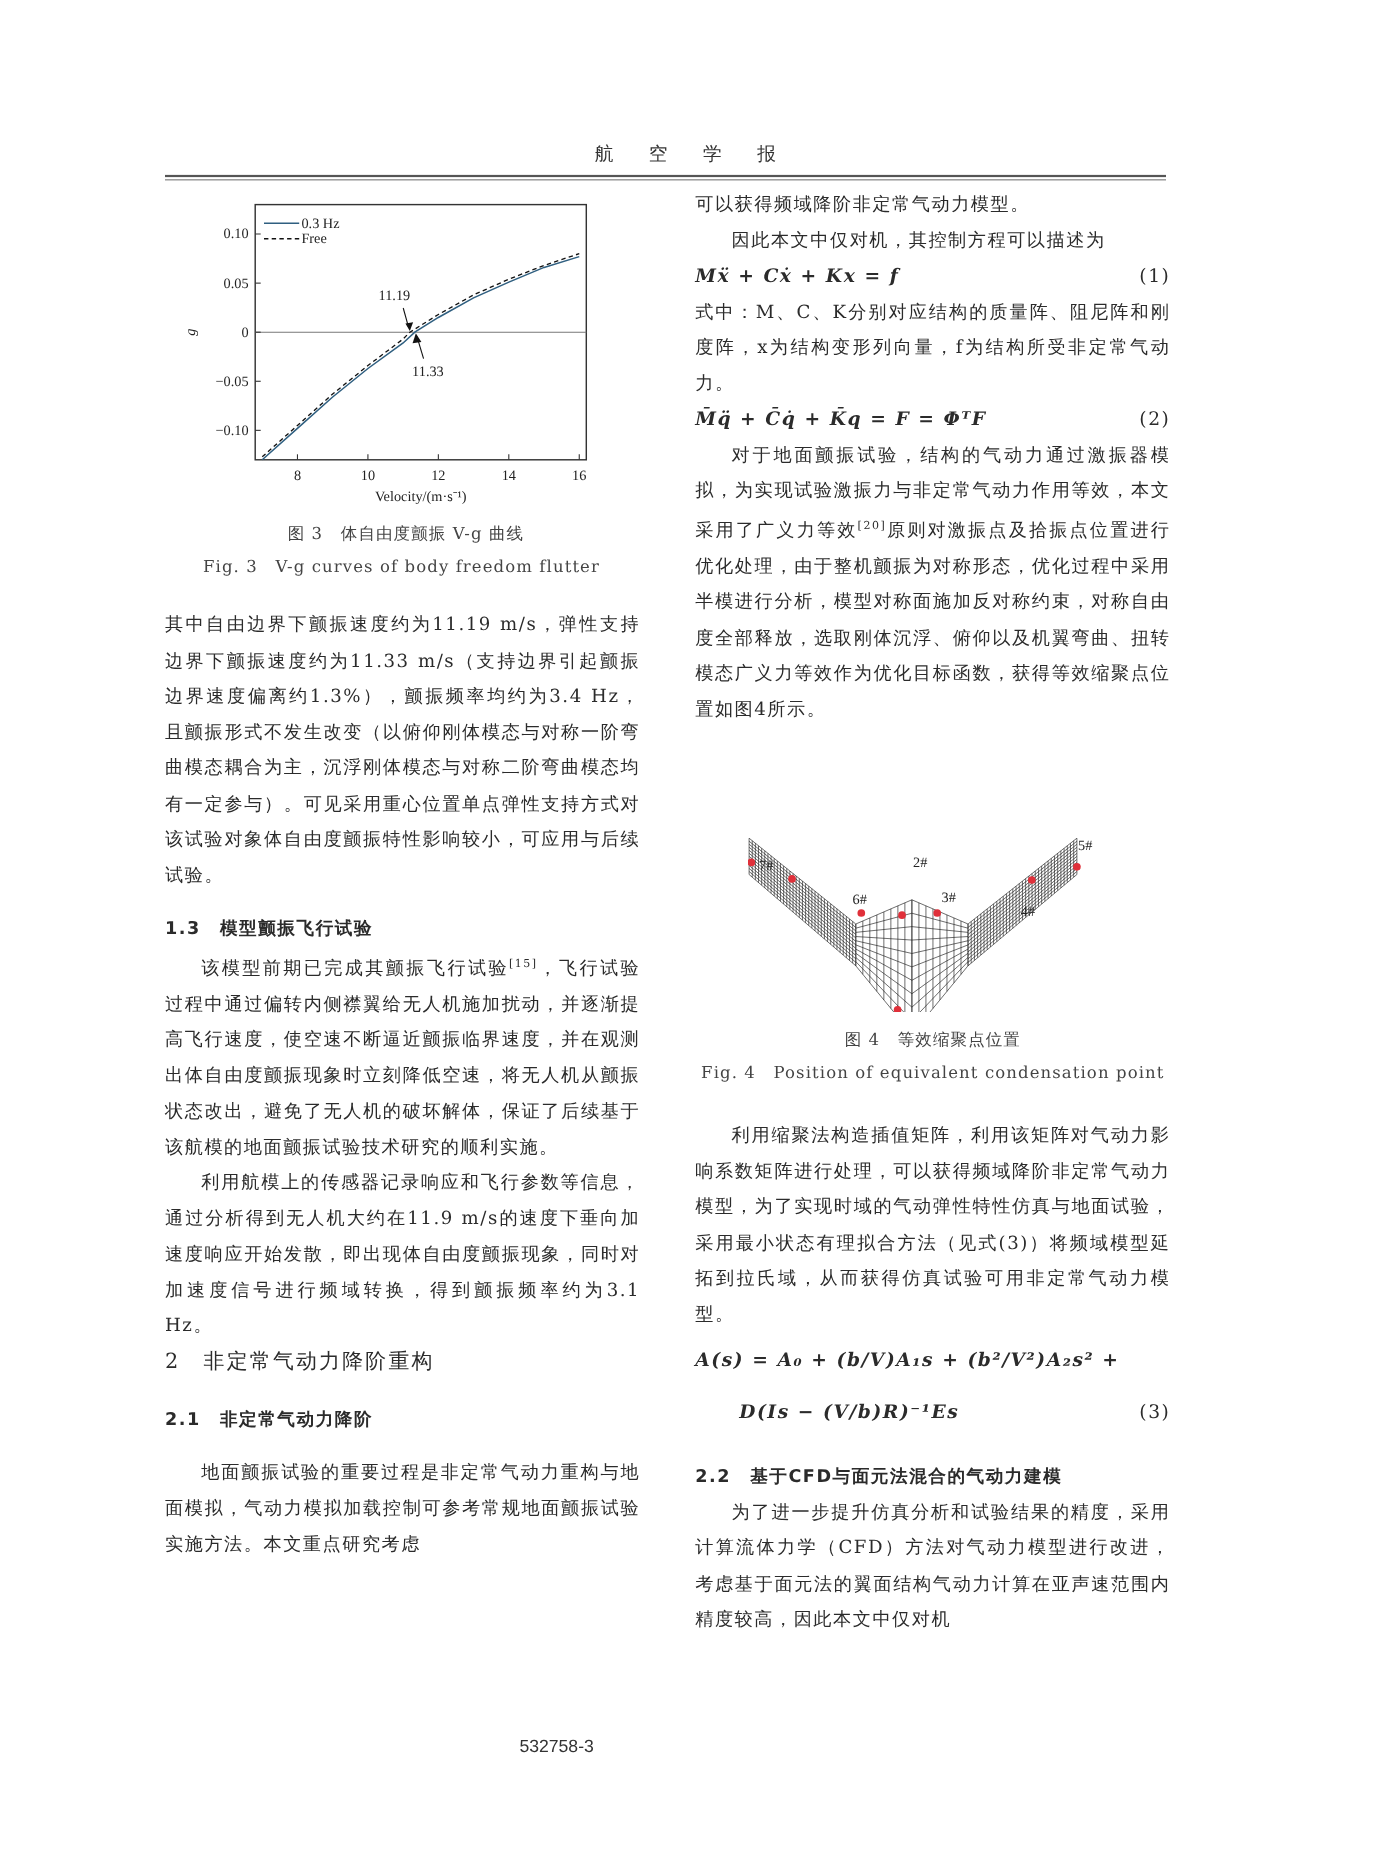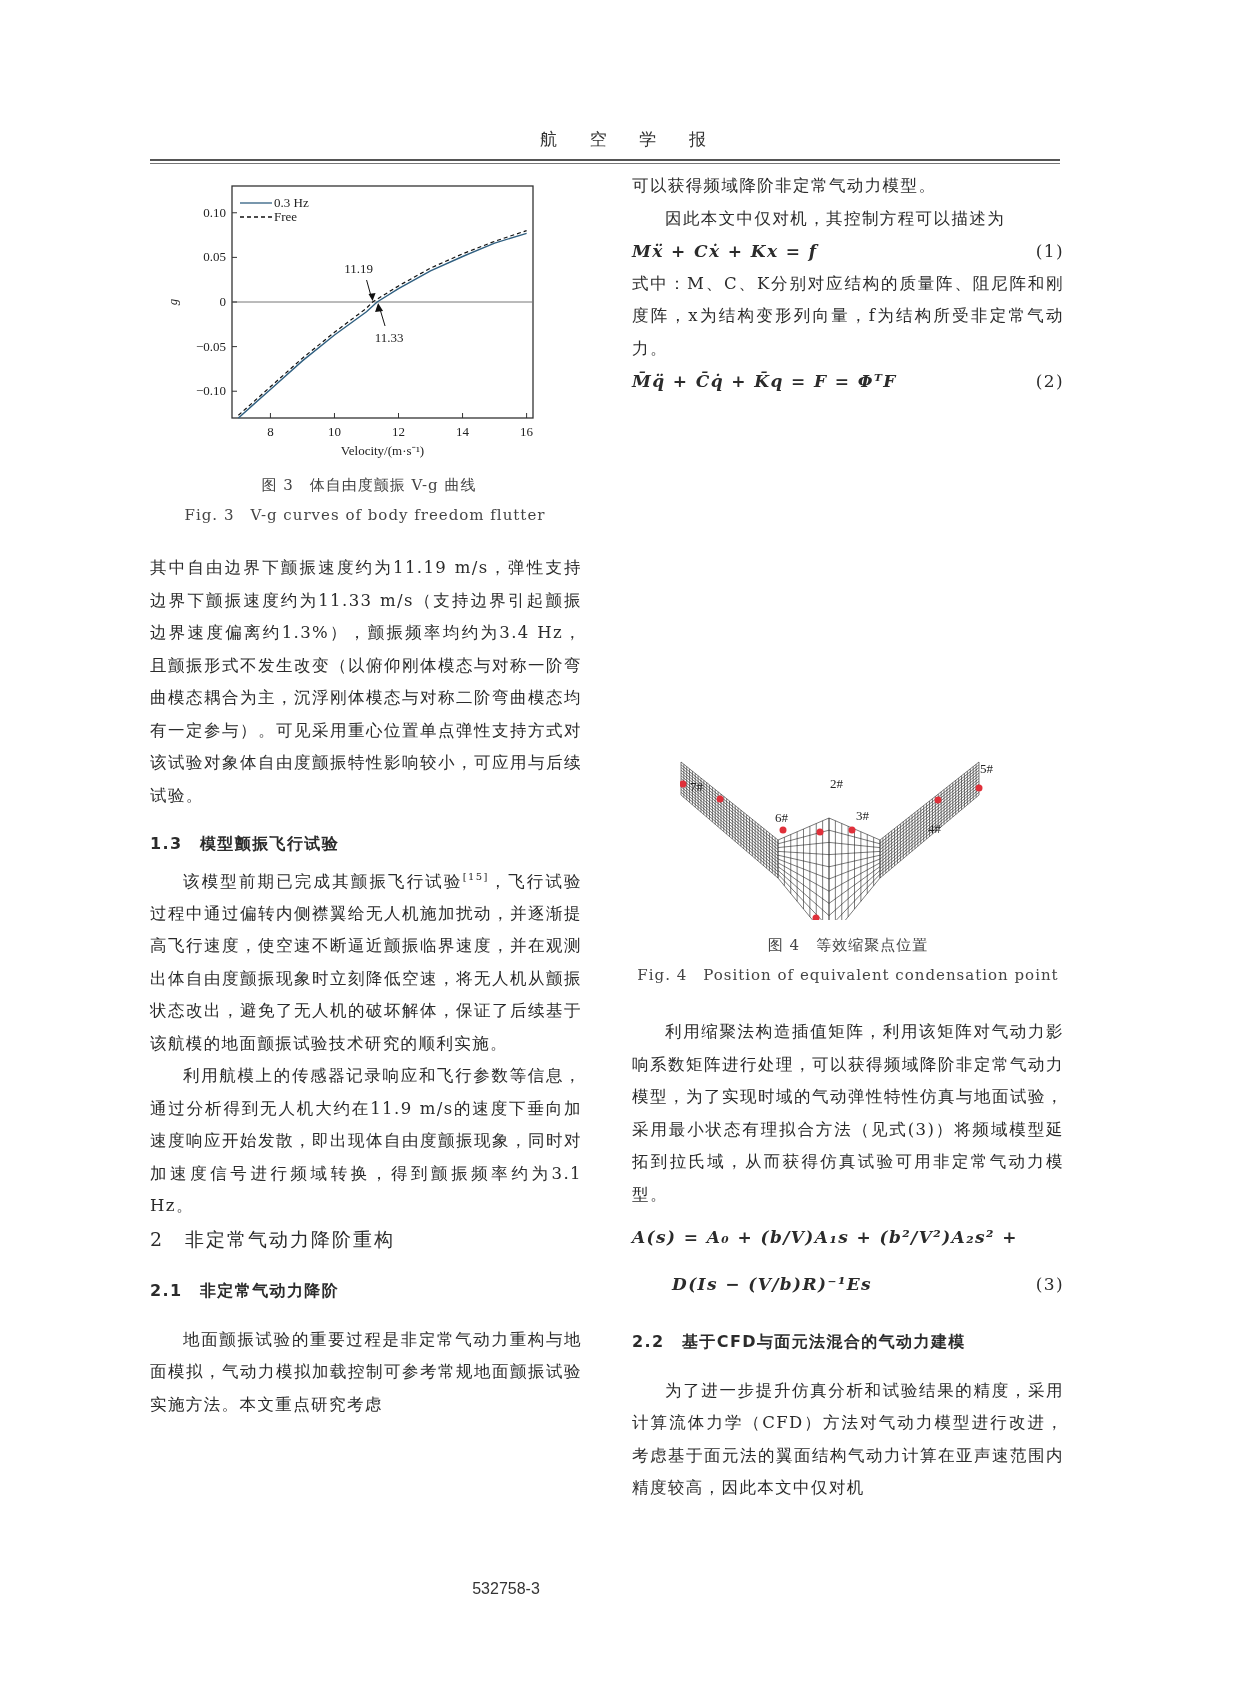--- a/index.html
+++ b/index.html
@@ -1,19 +1,19 @@
 <!DOCTYPE html>
 <html><head>
 <meta charset="utf-8">
 <style>
   html, body { margin:0; padding:0; background:#fff; }
   body { width:1260px; height:1682px; position:relative; overflow:hidden;
          font-family:"DejaVu Serif", "Liberation Serif", serif; color:#2b2b2b; }
   .header-title { position:absolute; left:0; width:1260px; top:128px; text-align:center;
-         font-family:Liberation Sans, sans-serif; font-size:17px; letter-spacing:14px; color:#333; }
+         font-family:Liberation Serif, serif; font-size:17px; letter-spacing:14px; color:#333; }
   .rule1 { position:absolute; left:150px; width:910px; top:159px; height:2px; background:#555; }
   .rule2 { position:absolute; left:150px; width:910px; top:163px; height:1px; background:#777; }
   .col { position:absolute; width:432px; font-size:16.5px; line-height:32.5px; letter-spacing:1.4px; }
   .col p { margin:0; text-align:justify; }
   .indent { text-indent:2em; }
   .left { left:150px; }
   .right { left:632px; }
   .h2 { font-family:"DejaVu Sans", sans-serif; font-weight:bold; font-size:16px; margin:0; }
   .h1 { font-size:19px; margin:0; letter-spacing:2px; }
   .eq { position:relative; font-weight:bold; font-style:italic; font-size:17px; }
@@ -83,20 +83,21 @@
   <p class="h2" style="margin-bottom:16px">2.1　非定常气动力降阶</p>
   <p class="indent">地面颤振试验的重要过程是非定常气动力重构与地面模拟，气动力模拟加载控制可参考常规地面颤振试验实施方法。本文重点研究考虑</p>
 </div>
 
 <div class="col right" style="top:170px">
   <p>可以获得频域降阶非定常气动力模型。</p>
   <p class="indent">因此本文中仅对机，其控制方程可以描述为</p>
   <div class="eq"><span>Mẍ + Cẋ + Kx = f</span><span class="num">(1)</span></div>
   <p>式中：M、C、K分别对应结构的质量阵、阻尼阵和刚度阵，x为结构变形列向量，f为结构所受非定常气动力。</p>
   <div class="eq"><span>M̄q̈ + C̄q̇ + K̄q = F = ΦᵀF</span><span class="num">(2)</span></div>
+  <p class="indent"><span>对于地面颤振试验，结构的气动力通过激振器模拟，为实现试验激振力与非定常气动力作用等效，本文采用了广义力等效</span><sup>[20]</sup><span>原则对激振点及拾振点位置进行优化处理，由于整机颤振为对称形态，优化过程中采用半模进行分析，模型对称面施加反对称约束，对称自由度全部释放，选取刚体沉浮、俯仰以及机翼弯曲、扭转模态广义力等效作为优化目标函数，获得等效缩聚点位置如图4所示。</span></p>
 </div>
 
 <svg id="wing" style="position:absolute;left:680px;top:760px" width="380" height="160">
   <g id="wing-g">
       <line x1="1" y1="2" x2="1" y2="35" stroke="#222" stroke-width="0.6"></line>
       <line x1="3.8529411764705883" y1="4.294117647058823" x2="3.8529411764705883" y2="37.44117647058823" stroke="#222" stroke-width="0.6"></line>
       <line x1="6.705882352941177" y1="6.588235294117647" x2="6.705882352941177" y2="39.88235294117647" stroke="#222" stroke-width="0.6"></line>
       <line x1="9.558823529411764" y1="8.882352941176471" x2="9.558823529411764" y2="42.32352941176471" stroke="#222" stroke-width="0.6"></line>
       <line x1="12.411764705882353" y1="11.176470588235293" x2="12.411764705882353" y2="44.76470588235294" stroke="#222" stroke-width="0.6"></line>
       <line x1="15.264705882352942" y1="13.470588235294118" x2="15.264705882352942" y2="47.205882352941174" stroke="#222" stroke-width="0.6"></line>
@@ -248,17 +249,17 @@
       <text x="-33" y="16" font-size="13" fill="#222" font-family="Liberation Serif, serif">8#</text>
     </g>
 </svg>
 <div class="cap" style="left:632px;width:432px;top:936px">图 4　等效缩聚点位置</div>
 <div class="cap" style="left:632px;width:432px;top:966px">Fig. 4　Position of equivalent condensation point</div>
 
 <div class="col right" style="top:1016px">
   <p class="indent">利用缩聚法构造插值矩阵，利用该矩阵对气动力影响系数矩阵进行处理，可以获得频域降阶非定常气动力模型，为了实现时域的气动弹性特性仿真与地面试验，采用最小状态有理拟合方法（见式(3)）将频域模型延拓到拉氏域，从而获得仿真试验可用非定常气动力模型。</p>
   <div class="eq" style="margin-top:10px">A(s) = A₀ + (b/V)A₁s + (b²/V²)A₂s² +</div>
   <div class="eq" style="margin-top:14px;padding-left:40px"><span>D(Is − (V/b)R)⁻¹Es</span><span class="num">(3)</span></div>
-  <p class="h2" style="margin-top:26px;margin-bottom:16px">2.2　基于CFD与面元法混合的气动力建模</p>
+  <p class="h2" style="margin-top:26px;margin-bottom:0">2.2　基于CFD与面元法混合的气动力建模</p>
   <p class="indent">为了进一步提升仿真分析和试验结果的精度，采用计算流体力学（CFD）方法对气动力模型进行改进，考虑基于面元法的翼面结构气动力计算在亚声速范围内精度较高，因此本文中仅对机</p>
 </div>
 
 <div class="pageno">532758-3</div>
 
 </body></html>

